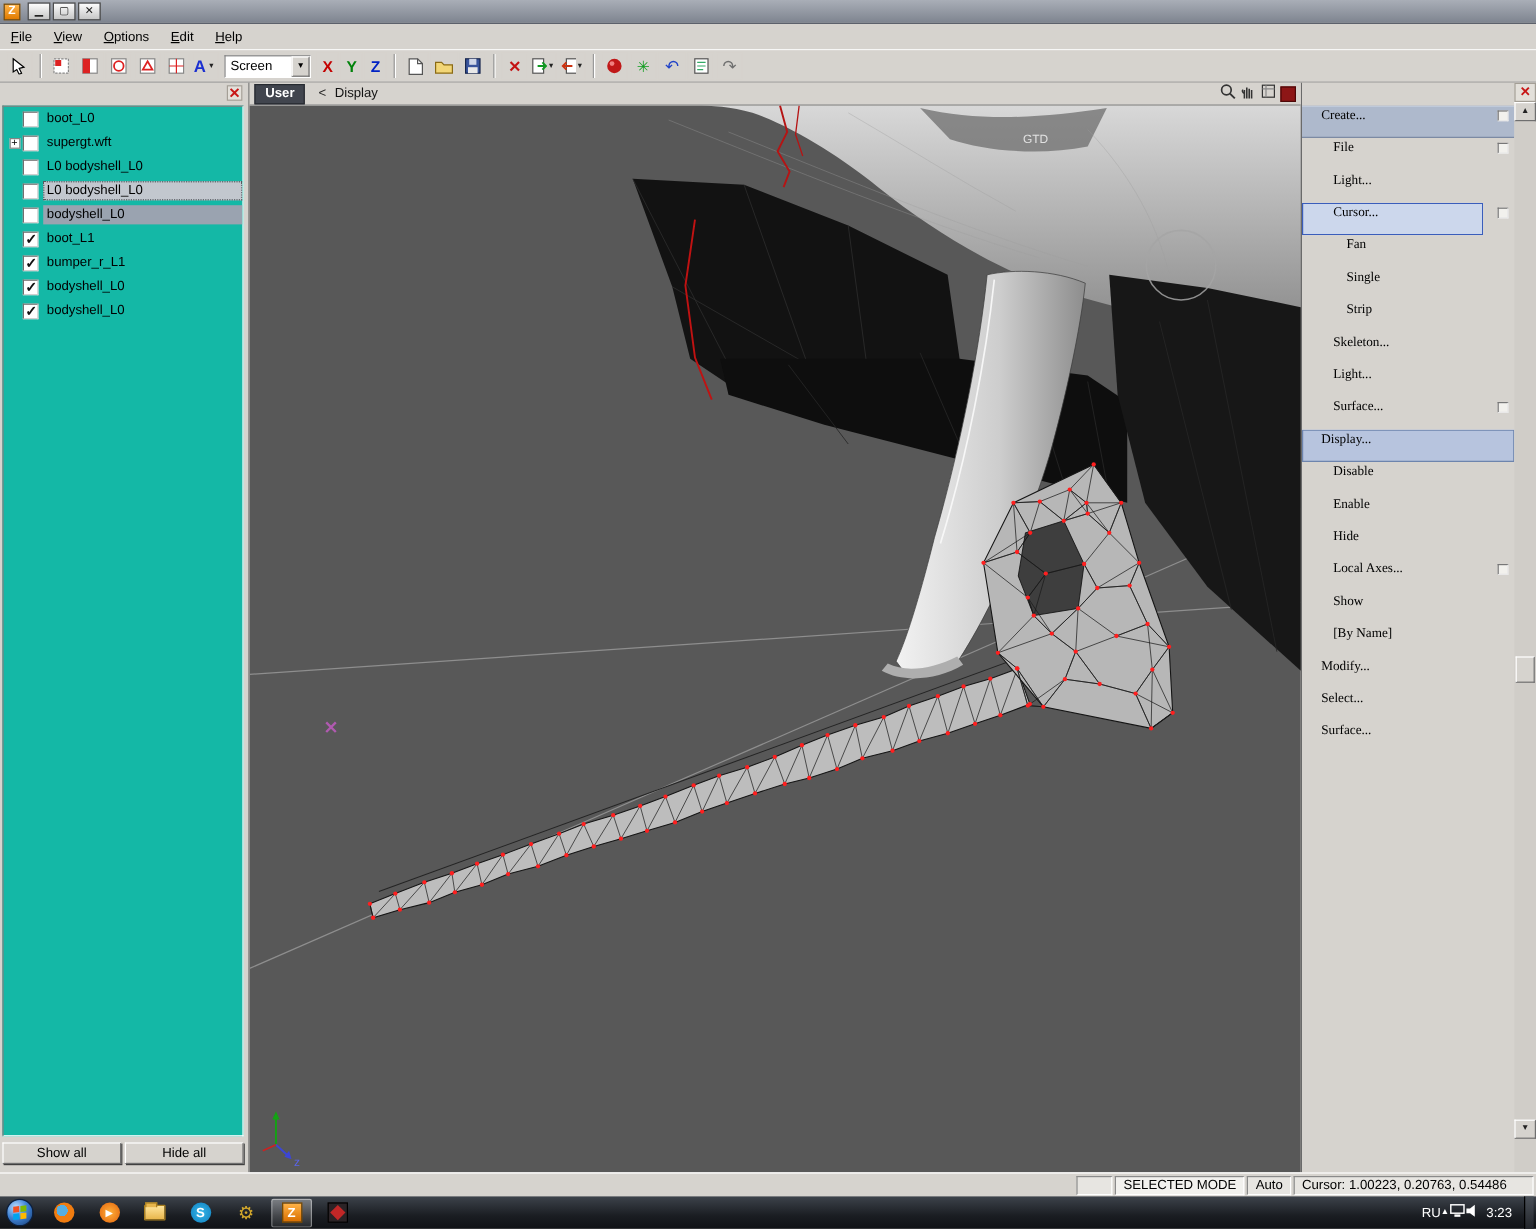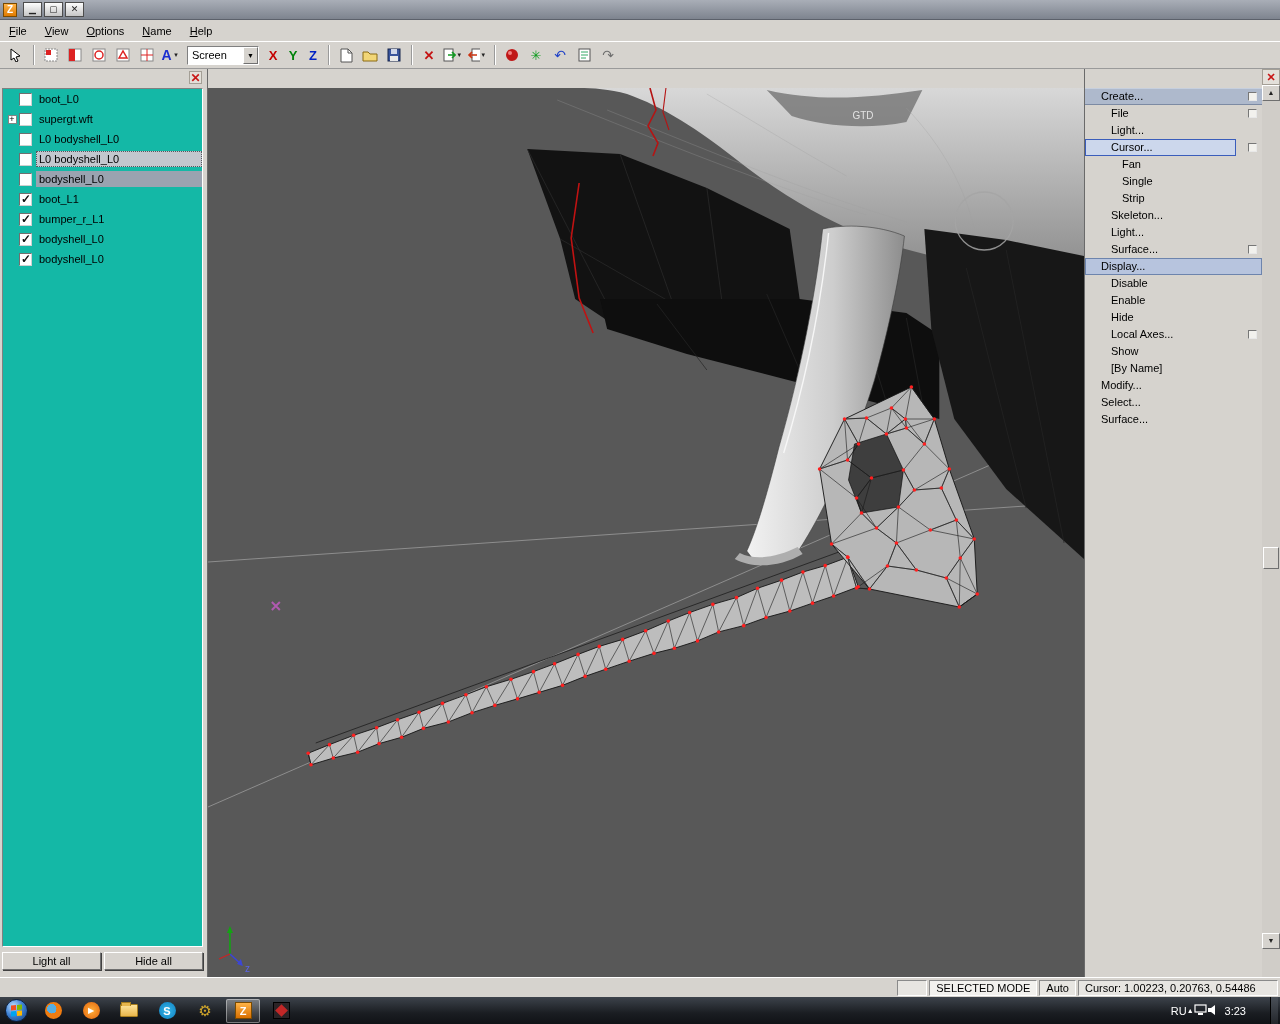--- a/index.html
+++ b/index.html
@@ -72,21 +72,21 @@
     border:1px solid #262a30;margin-right:6px;}
   .vp-back{font-size:11px;padding:0 5px;color:#222;}
   .vp-mode{font-size:11px;color:#111;margin-left:2px;}
   .vp-tools{margin-left:auto;display:flex;align-items:center;gap:3px;}
   .vp-redbtn{width:13px;height:13px;background:#8d1616;border:1px solid #4d0808;}
   .vp-canvas{position:absolute;top:19px;left:0;right:0;bottom:0;}
   .vp-canvas svg{display:block;width:100%;height:100%;}
 
   
   .right-panel{position:absolute;top:0;right:18px;width:177px;height:100%;background:#d6d3ce;padding-top:19px;}
-  .rp{position:relative;height:17px;line-height:17px;font-size:11px;padding-left:16px;white-space:nowrap;}
+  .rp{position:relative;height:27px;line-height:17px;font-size:11px;padding-left:16px;white-space:nowrap;font-family:Liberation Serif, serif;}
   .rp.i1{padding-left:26px;}
   .rp.i2{padding-left:37px;}
   .rp.hl{background:#aeb9cc;box-shadow:inset 0 1px 0 #c6cfde, inset 0 -1px 0 #7c8aa3;}
   .rp.blue.hl{background:#b7c4de;box-shadow:inset 0 0 0 1px #6d84ad;}
   .rp.focus{background:#ccd7ec;box-shadow:inset 0 0 0 1px #3a5dbb;margin-right:26px;}
   .pinbox{display:none;}
   .pinbox.show{display:block;position:absolute;right:5px;top:4px;width:9px;height:9px;background:#f2f1ed;
     border:1px solid;border-color:#777 #e8e8e8 #e8e8e8 #777;}
   .rp.focus .pinbox.show{right:-21px;}
 
@@ -129,42 +129,42 @@
     border-radius:1px;position:relative;}
   .ic-folder::before{content:"";position:absolute;top:-3px;left:0;width:8px;height:3px;
     background:#e8b64c;border:1px solid #a87e1e;border-bottom:none;}
   .ic-skype{width:17px;height:17px;border-radius:50%;background:radial-gradient(#35b6e8,#0f7fc0);
     color:#fff;font-size:11px;font-weight:bold;display:flex;align-items:center;justify-content:center;}
   .ic-gear{color:#d2a72b;font-size:15px;}
   .ic-z{width:17px;height:17px;background:linear-gradient(#ffb347,#d96f00);border:1px solid #7a4a00;
     color:#fff;font-weight:bold;font-size:11px;display:flex;align-items:center;justify-content:center;}
   .ic-red{width:17px;height:17px;background:#2b2326;border:1px solid #000;display:flex;align-items:center;justify-content:center;}
   .ic-red i{width:9px;height:9px;background:#c22727;transform:rotate(45deg);display:block;}
-  .tray{margin-left:auto;display:flex;align-items:center;gap:0;color:#fff;font-size:11px;padding-right:18px;}
+  .tray{margin-left:auto;display:flex;align-items:center;gap:0;color:#fff;font-size:11px;padding-right:4px;}
   .tray .chev{font-size:7px;}
   .tray-time{padding:0 6px;}
   .show-desktop{width:8px;height:27px;background:linear-gradient(#4a5058,#23262b);border-left:1px solid #000;}
 </style>
 </head>
 <body>
 
 <div class="titlebar">
   <div class="app-icon">Z</div>
   <div class="wbtns">
     <div class="wbtn">▁</div>
     <div class="wbtn">▢</div>
     <div class="wbtn">✕</div>
   </div>
 </div>
 
 <div class="menubar">
   <div class="mitem">File</div>
   <div class="mitem">View</div>
   <div class="mitem">Options</div>
-  <div class="mitem">Name</div>
+  <div class="mitem">Edit</div>
   <div class="mitem">Help</div>
 </div>
 
 <div class="toolbar">
   <button class="tbtn">
     <svg width="14" height="14">
         <polygon points="2,1 11,8 7,9 9,13 7,14 5,10 2,12" fill="#fff" stroke="#000"></polygon>
       </svg>
   </button>
   <span class="tsep"></span>
@@ -320,26 +320,51 @@
         <span class="cb on"></span>
         <span class="llbl">bodyshell_L0</span>
       </div>
       <div class="lrow">
         <span class="gut"></span>
         <span class="cb on"></span>
         <span class="llbl">bodyshell_L0</span>
       </div>
     </div>
     <div class="panel-buttons">
-      <div class="pbtn">Light all</div>
+      <div class="pbtn">Show all</div>
       <div class="pbtn">Hide all</div>
     </div>
   </div>
 
   <div class="viewport">
+    <div class="vp-header">
+      <span class="vp-user">User</span>
+      <span class="vp-back">&lt;</span>
+      <span class="vp-mode">Display</span>
+      <span class="vp-tools">
+        <span>
+          <svg width="14" height="14">
+              <circle cx="6" cy="6" r="4" fill="none" stroke="#333" stroke-width="1.4"></circle>
+              <line x1="9" y1="9" x2="13" y2="13" stroke="#333" stroke-width="1.6"></line>
+            </svg>
+        </span>
+        <span>
+          <svg width="14" height="14">
+              <path d="M4,13 V6 M6,13 V4 M8,13 V5 M10,13 V6 M4,9 C2,8 2,6 3,6" fill="none" stroke="#333" stroke-width="1.3"></path>
+            </svg>
+        </span>
+        <span>
+          <svg width="14" height="14">
+              <rect x="2" y="2" width="10" height="10" fill="none" stroke="#333"></rect>
+              <path d="M2,5 H12 M5,2 V12" stroke="#888"></path>
+            </svg>
+        </span>
+        <span class="vp-redbtn"></span>
+      </span>
+    </div>
 
     <div class="vp-canvas">
       <svg viewBox="0 0 878 889" preserveAspectRatio="none">
         <defs>
           <linearGradient id="bodyg" x1="0" y1="0" x2="0" y2="1">
             <stop offset="0" stop-color="#d8d8d8"></stop>
               <stop offset="1" stop-color="#8f8f8f"></stop>
           </linearGradient>
           <linearGradient id="pillarg" x1="0" y1="0" x2="1" y2="0">
             <stop offset="0" stop-color="#f2f2f2"></stop>

